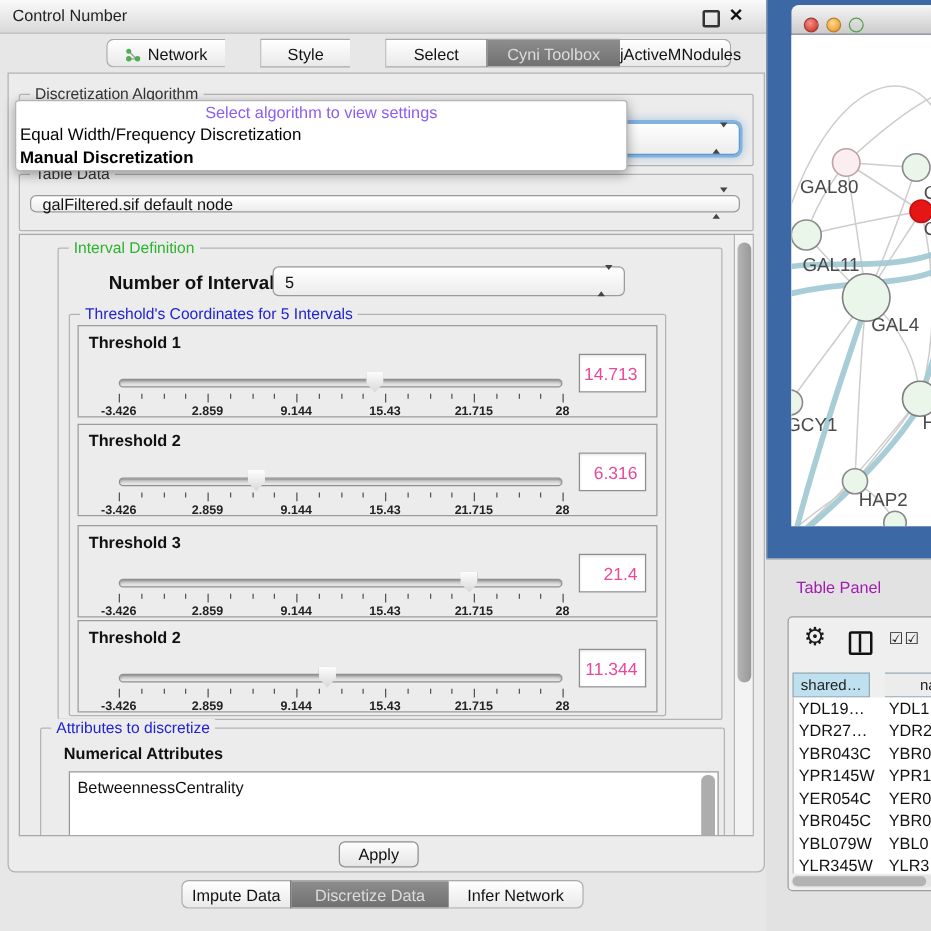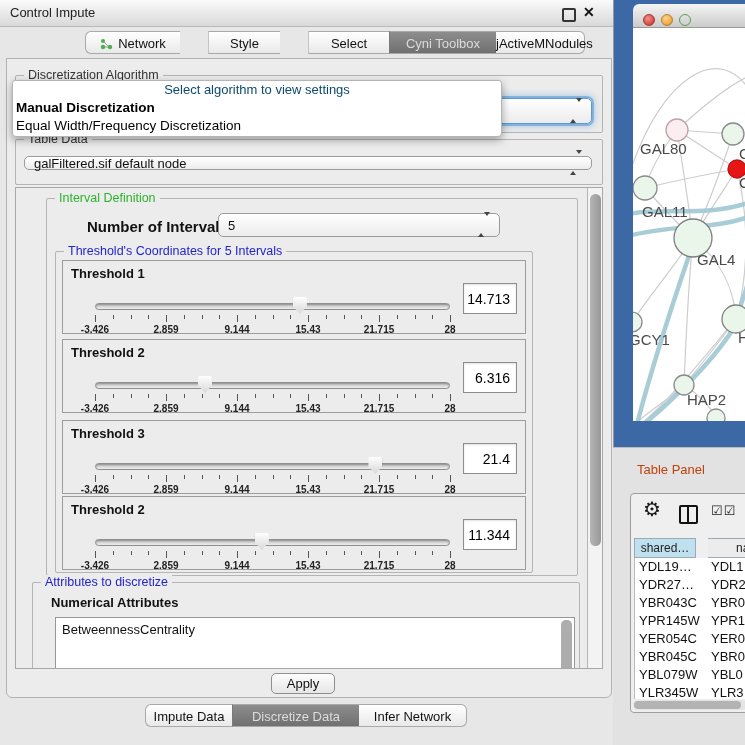--- a/index.html
+++ b/index.html
@@ -28,79 +28,79 @@
   .glabel.blue{color:#2323cf;}
   .combo{box-sizing:border-box;background:linear-gradient(#ffffff,#ececec);border:1px solid #9b9b9b;border-radius:5px;}
   .combo .val{position:absolute;left:9px;top:0;bottom:0;font-size:13px;color:#111;display:flex;align-items:center;}
   .spin{position:absolute;right:9px;top:50%;transform:translateY(-50%);}
   .spin .u{width:0;height:0;border-left:3.5px solid transparent;border-right:3.5px solid transparent;border-bottom:4.5px solid #444;margin-bottom:2px;}
   .spin .d{width:0;height:0;border-left:3.5px solid transparent;border-right:3.5px solid transparent;border-top:4.5px solid #444;}
   .focusring{border:1px solid #5b9bd5;box-shadow:0 0 0 2px rgba(110,166,216,.75), 0 0 7px 3px rgba(110,166,216,.45);}
   
   .popup{left:12px;top:80px;width:490px;height:57px;background:#ffffff;border:1px solid #b5b5b5;border-radius:3px 3px 4px 4px;
     box-shadow:0 3px 9px rgba(0,0,0,.35);z-index:60;box-sizing:border-box;}
-  .popup .ph{height:18px;line-height:18px;text-align:center;color:#0c4a6e;font-size:13px;}
+  .popup .ph{height:18px;line-height:18px;text-align:center;color:#8b5cf6;font-size:13px;}
   .popup .opt{height:18px;line-height:18px;padding-left:3px;font-size:13.5px;color:#000;}
   .popup .opt.b{font-weight:bold;}
   
   .scrollpanel{left:8px;top:128px;width:588px;height:482px;border:1px solid #a8a8a8;box-sizing:border-box;overflow:hidden;background:#ececec;}
   .vsb{position:absolute;left:571px;top:0;width:16px;height:480px;background:#f3f3f3;border-left:1px solid #b5b5b5;box-sizing:border-box;}
   .vsb .thumb{position:absolute;left:2px;top:6px;width:11px;height:352px;background:linear-gradient(90deg,#b5b5b5,#989898);border-radius:6px;}
   
   .tbox{position:absolute;left:6px;width:464px;height:74px;border:1px solid #9c9c9c;box-sizing:border-box;}
   .tlabel{position:absolute;left:8px;top:5px;font-size:13px;font-weight:bold;color:#111;}
   .slider{position:absolute;left:32px;top:34px;width:355px;height:34px;}
   .strack{position:absolute;left:0;top:8px;width:100%;height:7px;border:1px solid #8f8f8f;border-radius:4px;
     background:linear-gradient(#bdbdbd,#f0f0f0);box-shadow:inset 0 1px 2px rgba(0,0,0,.25);box-sizing:border-box;}
   .slider-thumb{position:absolute;top:2px;width:14px;height:17px;background:linear-gradient(#fefefe,#d8d8d8);
     clip-path:polygon(8% 0,92% 0,100% 8%,100% 55%,50% 100%,0 55%,0 8%);filter:drop-shadow(0 0 1px #777);}
   .ruler{position:absolute;left:0;top:20px;width:100%;height:26px;}
   .tick{position:absolute;top:0;width:1px;height:4px;background:#555;}
   .tick.major{height:7px;}
   .tick-label{position:absolute;top:9px;transform:translateX(-50%);font-size:10px;font-weight:bold;color:#222;white-space:nowrap;}
   .tvalue{position:absolute;left:400px;top:22px;width:54px;height:31px;background:#fff;border:1px solid #8e8e8e;
-    font-size:14px;color:#000000;text-align:right;line-height:31px;padding-right:6px;box-sizing:border-box;box-shadow:inset 0 1px 2px rgba(0,0,0,.12);}
+    font-size:14px;color:#ec4899;text-align:right;line-height:31px;padding-right:6px;box-sizing:border-box;box-shadow:inset 0 1px 2px rgba(0,0,0,.12);}
   
   .listbox{background:#fff;border:1px solid #979797;box-sizing:border-box;}
   .listbox ul{margin:0;padding:3px 0 0 6px;list-style:none;}
   .listbox li{font-size:13px;line-height:18px;color:#111;}
   .lsb{position:absolute;right:2px;top:2px;width:11px;height:112px;background:#ededed;border-radius:5px;}
   .lsb .thumb{position:absolute;left:0;top:0;width:11px;height:110px;background:#adadad;border-radius:5px;}
   .btn{box-sizing:border-box;background:linear-gradient(#fdfdfd,#e6e6e6);border:1px solid #8f8f8f;border-radius:5px;
     font-size:13px;text-align:center;color:#111;}
   
   .desktop{left:613px;top:0;width:132px;height:447px;background:#3c68a5;border-left:1px solid #8d9aad;}
   .netwin{left:633px;top:4px;width:120px;height:417px;}
   .netwin .wtitle{position:absolute;left:0;top:0;width:100%;height:24px;background:linear-gradient(#f5f5f5,#cbcbcb);
     border-radius:6px 0 0 0;border-bottom:1px solid #9a9a9a;box-sizing:border-box;}
   .light{position:absolute;top:10px;width:12px;height:12px;border-radius:50%;box-sizing:border-box;}
   .wcontent{position:absolute;left:0;top:24px;width:120px;height:393px;background:#fff;overflow:hidden;}
   .tp-bg{left:613px;top:447px;width:132px;height:298px;background:#e2e2e2;border-top:1px solid #bcbcbc;}
-  .tp-title{position:absolute;left:24px;top:14px;font-size:13px;color:#c2410c;}
+  .tp-title{position:absolute;left:24px;top:14px;font-size:13px;color:#a21caf;}
   .tp-box{position:absolute;left:17px;top:45px;width:120px;height:220px;background:#efefef;border:1px solid #9e9e9e;border-radius:4px;box-sizing:border-box;}
   .gear{position:absolute;left:12px;top:3px;font-size:20px;color:#1a1a1a;}
   .colicon{position:absolute;left:48px;top:11px;width:15px;height:15px;border:2px solid #111;border-radius:2px;}
   .colicon:after{content:"";position:absolute;left:6px;top:0;width:2px;height:100%;background:#111;}
   .checks{position:absolute;left:80px;top:9px;font-size:13px;color:#222;letter-spacing:1px;}
   .hdrcell{position:absolute;top:44px;height:20px;box-sizing:border-box;border:1px solid #9aabb5;font-size:12px;
     display:flex;align-items:center;justify-content:center;color:#222;}
   .tp-rows{position:absolute;left:3px;top:64px;width:116px;height:141px;background:#fff;overflow:hidden;border-left:1px solid #bbb;}
   .tp-row{position:relative;height:18px;line-height:18px;font-size:13px;color:#111;white-space:nowrap;}
   .tp-row .c1{position:absolute;left:4px;}
   .tp-row .c2{position:absolute;left:76px;}
   .hsb{position:absolute;left:2px;top:206px;width:114px;height:10px;background:#e4e4e4;border-radius:5px;}
   .hsb .thumb{position:absolute;left:1px;top:1px;width:107px;height:8px;background:#b3b3b3;border-radius:4px;}
 </style>
 </head>
 <body>
 
 <div id="screen">
 
   <div class="abs titlebar">
-    <span class="ttl">Control Impute</span>
+    <span class="ttl">Control Number</span>
     <span class="float-ic"></span>
     <span class="close-ic">✕</span>
   </div>
 
   <div class="abs tabbar" style="left:85px;top:31px;">
     <div class="tabseg first" style="width:95px;">
       <svg class="neticon" viewBox="0 0 13 12">
         <line x1="3" y1="3" x2="9" y2="9" stroke="#9a9a9a" stroke-width="1"></line>
         <line x1="3" y1="9" x2="9" y2="9" stroke="#9a9a9a" stroke-width="1"></line>
         <circle cx="3" cy="3" r="2" fill="#4caf50"></circle>
@@ -314,22 +314,22 @@
       <div class="vsb">
           <div class="thumb"></div>
         </div>
     </div>
 
     <div class="abs btn" style="left:264px;top:614px;width:64px;height:21px;line-height:19px;">Apply</div>
   </div>
 
   <div class="abs popup">
     <div class="ph">Select algorithm to view settings</div>
+    <div class="opt">Equal Width/Frequency Discretization</div>
     <div class="opt b">Manual Discretization</div>
-    <div class="opt">Equal Width/Frequency Discretization</div>
   </div>
 
   <div class="abs tabbar" style="left:145px;top:704px;">
     <div class="tabseg first" style="width:87px;"><span>Impute Data</span></div>
     <div class="tabseg sel" style="width:127px;"><span>Discretize Data</span></div>
     <div class="tabseg last" style="width:108px;"><span>Infer Network</span></div>
   </div>
 
   <div class="abs desktop"></div>
   <div class="abs netwin">

